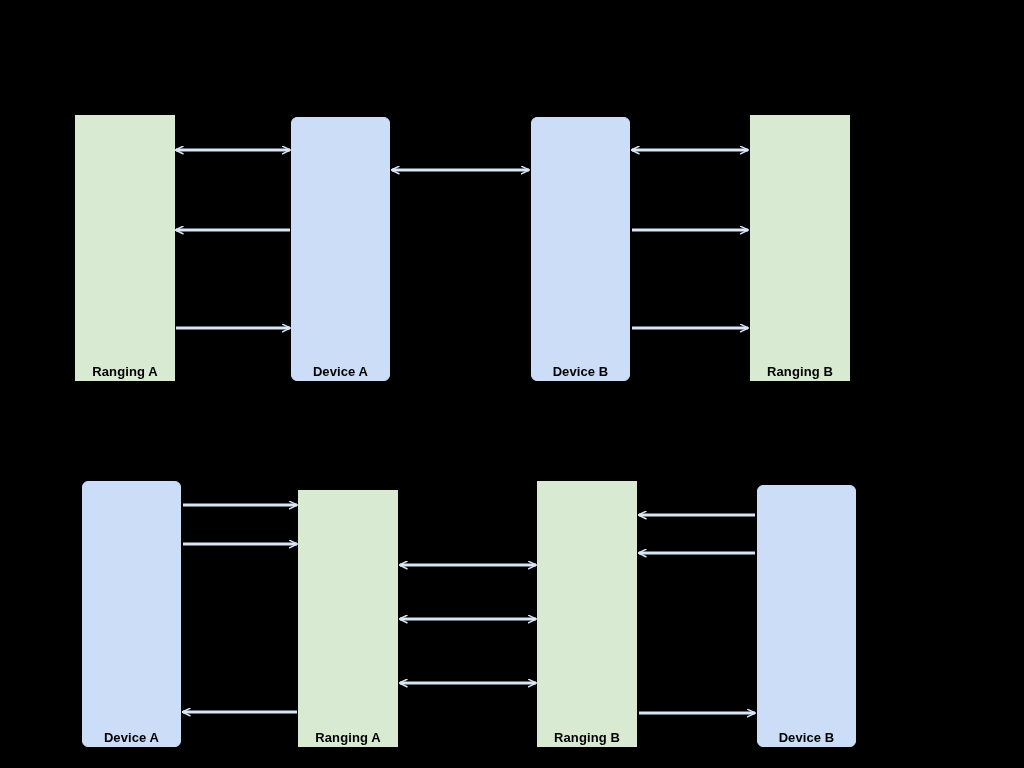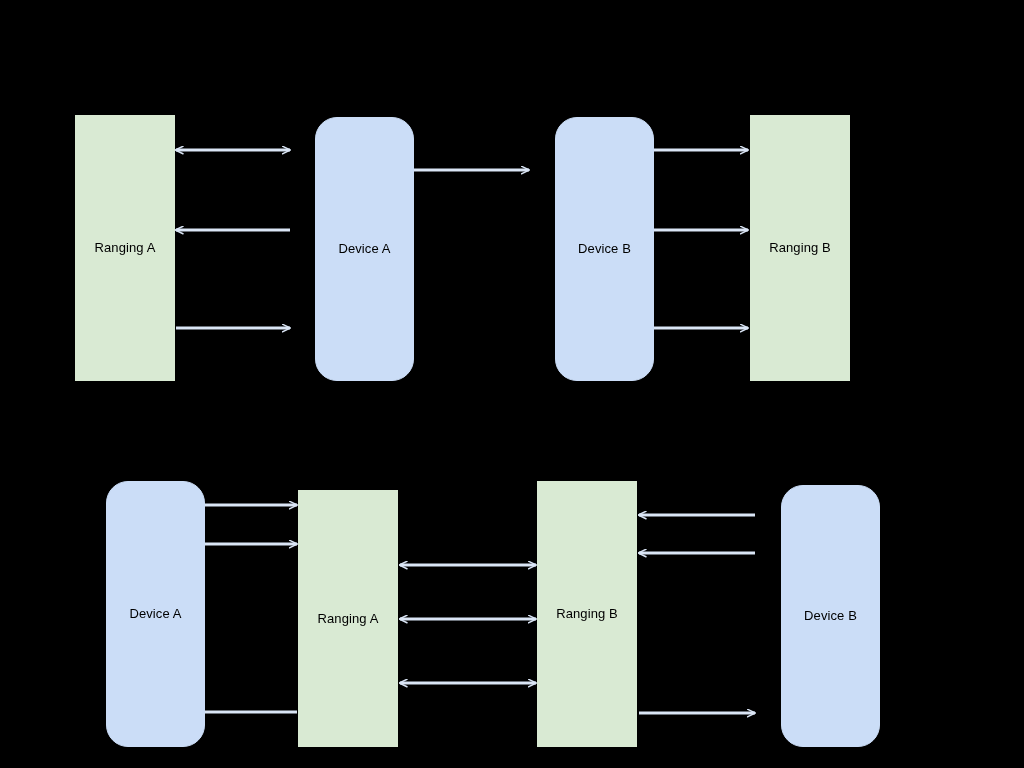--- a/index.html
+++ b/index.html
@@ -16,41 +16,40 @@
   }
   #canvas {
     position: relative;
     width: 1024px;
     height: 768px;
     background: #000000;
   }
   .node {
     position: absolute;
     display: flex;
-    align-items: center;
+    align-items: flex-end;
     justify-content: center;
     box-sizing: border-box;
     font-family: "Liberation Sans", sans-serif;
     font-size: 13px;
-    font-weight: normal;
+    font-weight: bold;
     color: #000000;
     letter-spacing: 0.1px;
     text-align: center;
     line-height: 1.2;
   }
   .node-ranging {
     background: #d9ead3;
     border: 1px solid #d9ead3;
     border-radius: 0px;
   }
   .node-device {
     background: #cbddf7;
     border: 1px solid #cbddf7;
-    border-radius: 22px;
-    margin-left: 24px;
+    border-radius: 6px;
   }
   .node-label {
     pointer-events: none;
     white-space: nowrap;
   }
   .edge-layer {
     position: absolute;
     left: 0;
     top: 0;
     width: 1024px;

